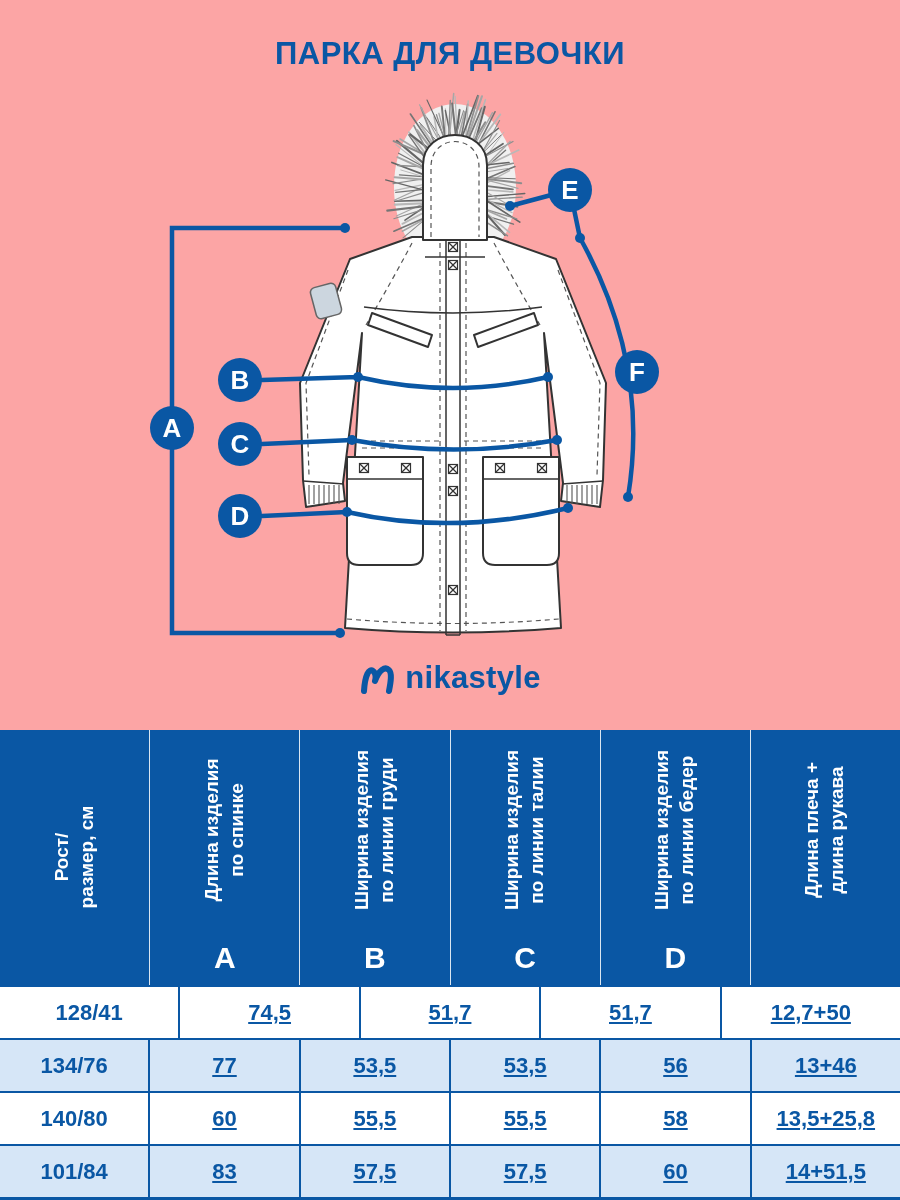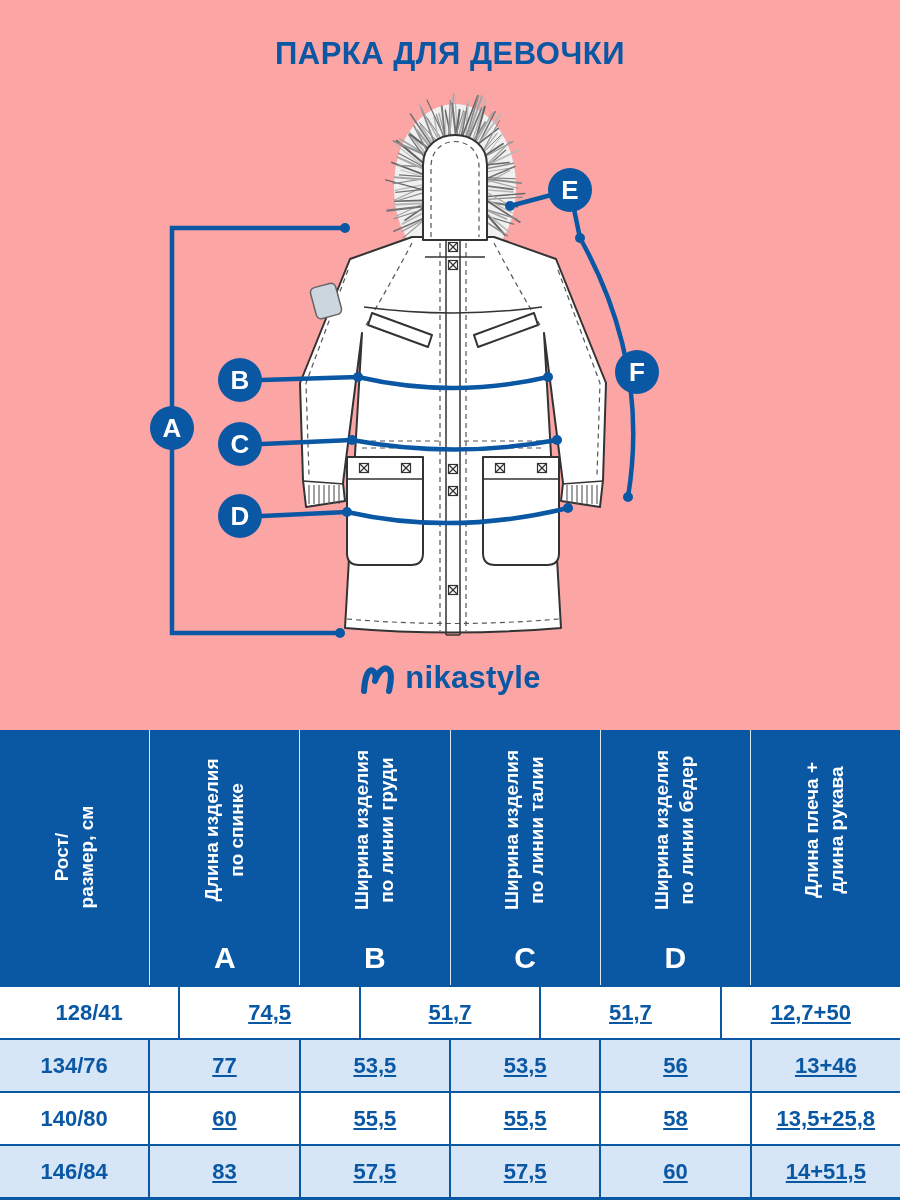--- a/index.html
+++ b/index.html
@@ -321,21 +321,21 @@
       </div>
       <div class="tr">
         <div class="td">140/80</div>
         <div class="td">60</div>
         <div class="td">55,5</div>
         <div class="td">55,5</div>
         <div class="td">58</div>
         <div class="td">13,5+25,8</div>
       </div>
       <div class="tr">
-        <div class="td">146/84</div>
+        <div class="td">101/84</div>
         <div class="td">83</div>
         <div class="td">57,5</div>
         <div class="td">57,5</div>
         <div class="td">60</div>
         <div class="td">14+51,5</div>
       </div>
     </div>
   </div>
 </div>
 

